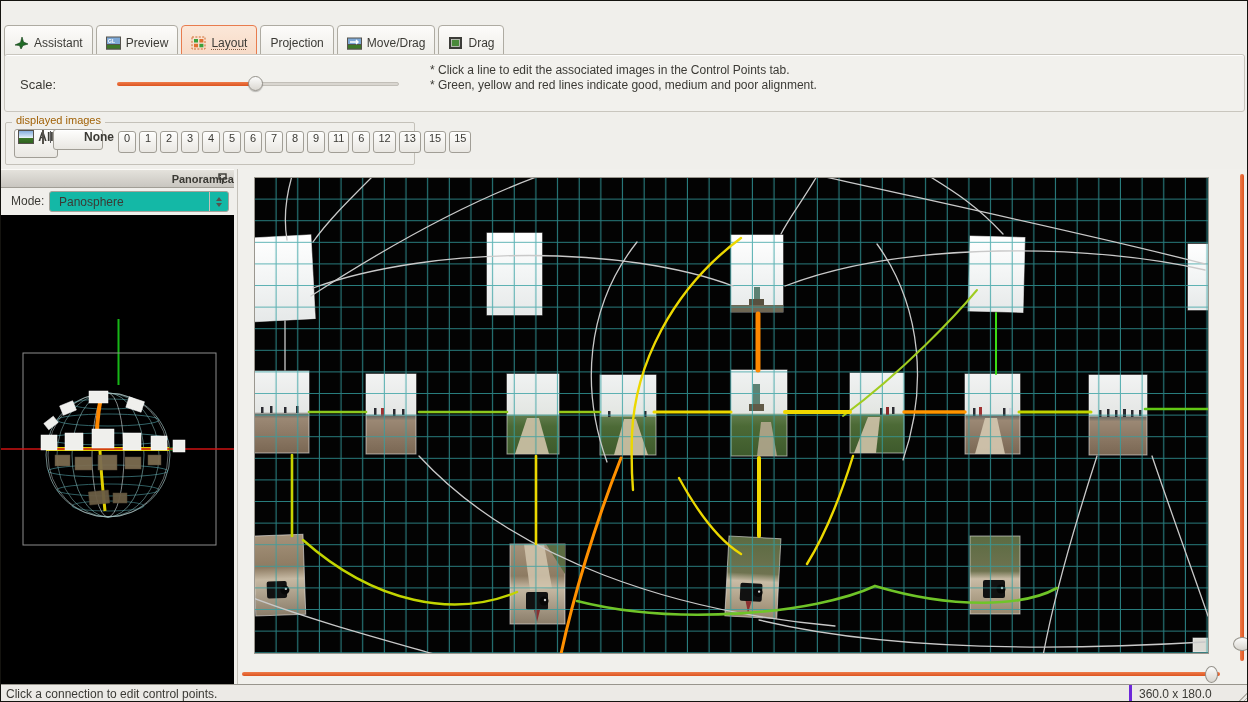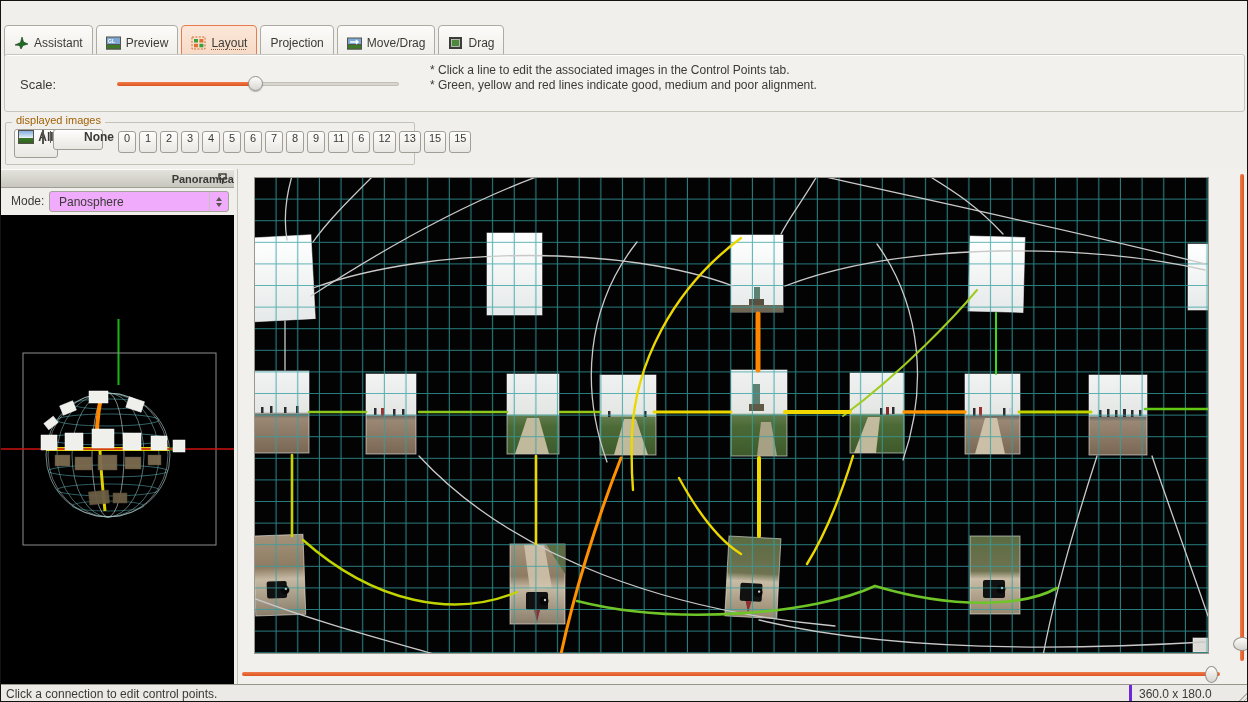--- a/index.html
+++ b/index.html
@@ -55,21 +55,21 @@
   .icon-none::after  { content:""; position:absolute; left:7px; top:0; width:1px; height:100%; background:#5c5c5c; }
 
   
   .dock { position:absolute; left:0; top:168px; width:233px; height:515px;text-align:right; }
   .dock-header { position:absolute; left:0; top:0; width:100%; height:19px;
     background:linear-gradient(#e4e2dc,#c9c6c0); border-top:1px solid #fbfaf7; border-bottom:1px solid #a19e96;
     font-size:11px; font-weight:bold; color:#3b3a35; line-height:18px; padding-left:6px; }
   .pin-icon { position:absolute; right:6px; top:3px; width:11px; height:12px; }
   .mode-row { position:absolute; left:0; top:19px; width:100%; height:27px; background:#f0efeb; }
   .mode-label { position:absolute; left:10px; top:6px; font-size:12px; color:#3b3a35; }
-  .combo { position:absolute; left:48px; top:3px; width:180px; height:21px; background:#f0abfc; border:1px solid #a5a29a; border-radius:3px; cursor:pointer; }
+  .combo { position:absolute; left:48px; top:3px; width:180px; height:21px; background:#14b8a6; border:1px solid #a5a29a; border-radius:3px; cursor:pointer; }
   .combo-value { position:absolute; left:9px; top:3px; font-size:12px; color:#3b3a35; }
   .combo-spin { position:absolute; right:0; top:0; width:19px; height:100%; border-left:1px solid #c4c1b9; display:flex; flex-direction:column; align-items:center; justify-content:center; gap:2px; }
   .arr-up { width:0; height:0; border-left:3.5px solid transparent; border-right:3.5px solid transparent; border-bottom:4px solid #55534e; }
   .arr-dn { width:0; height:0; border-left:3.5px solid transparent; border-right:3.5px solid transparent; border-top:4px solid #55534e; }
   .preview3d { position:absolute; left:0; top:46px; width:233px; height:469px; background:#000; }
 
   
   .canvas-region { position:absolute; left:236px; top:168px; width:1012px; height:515px; background:#f1f0ec; border-left:1px solid #c5c2ba; }
   .canvas-frame { position:absolute; left:16px; top:8px; width:955px; height:477px; border:1px solid #9a978f; background:#030303; }
   .vslider { position:absolute; left:997px; top:5px; width:14px; height:487px; }

